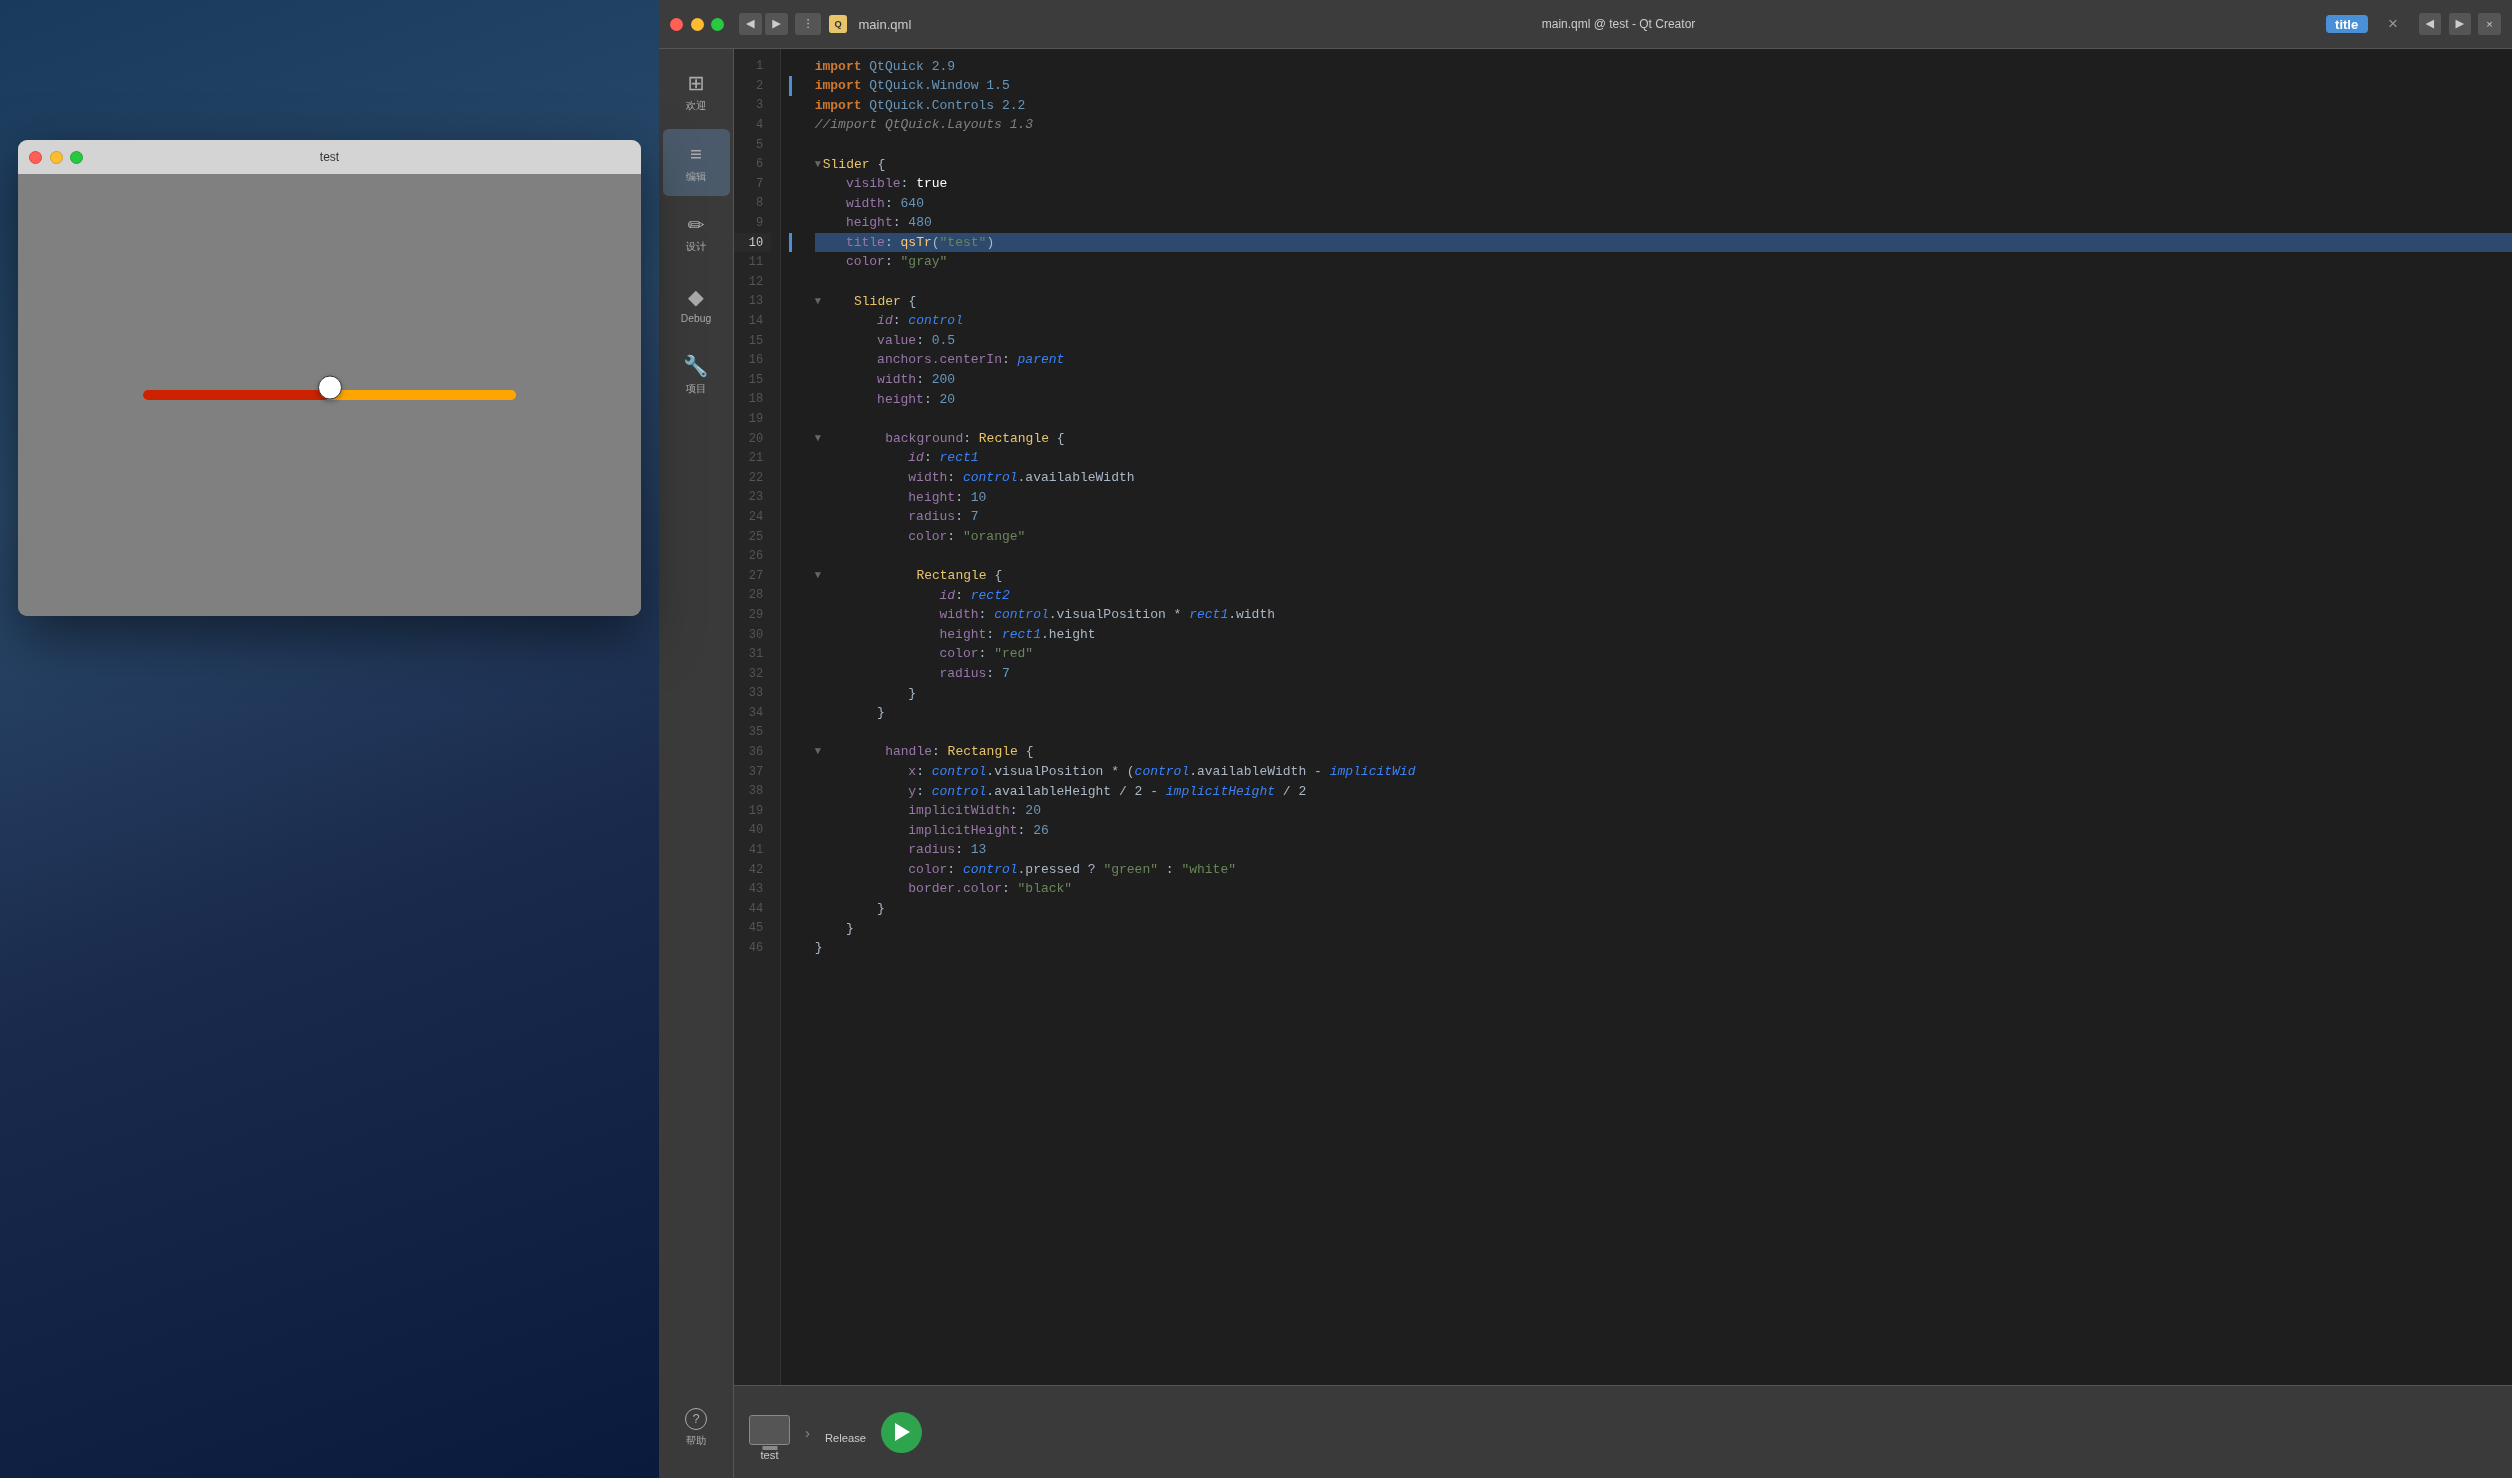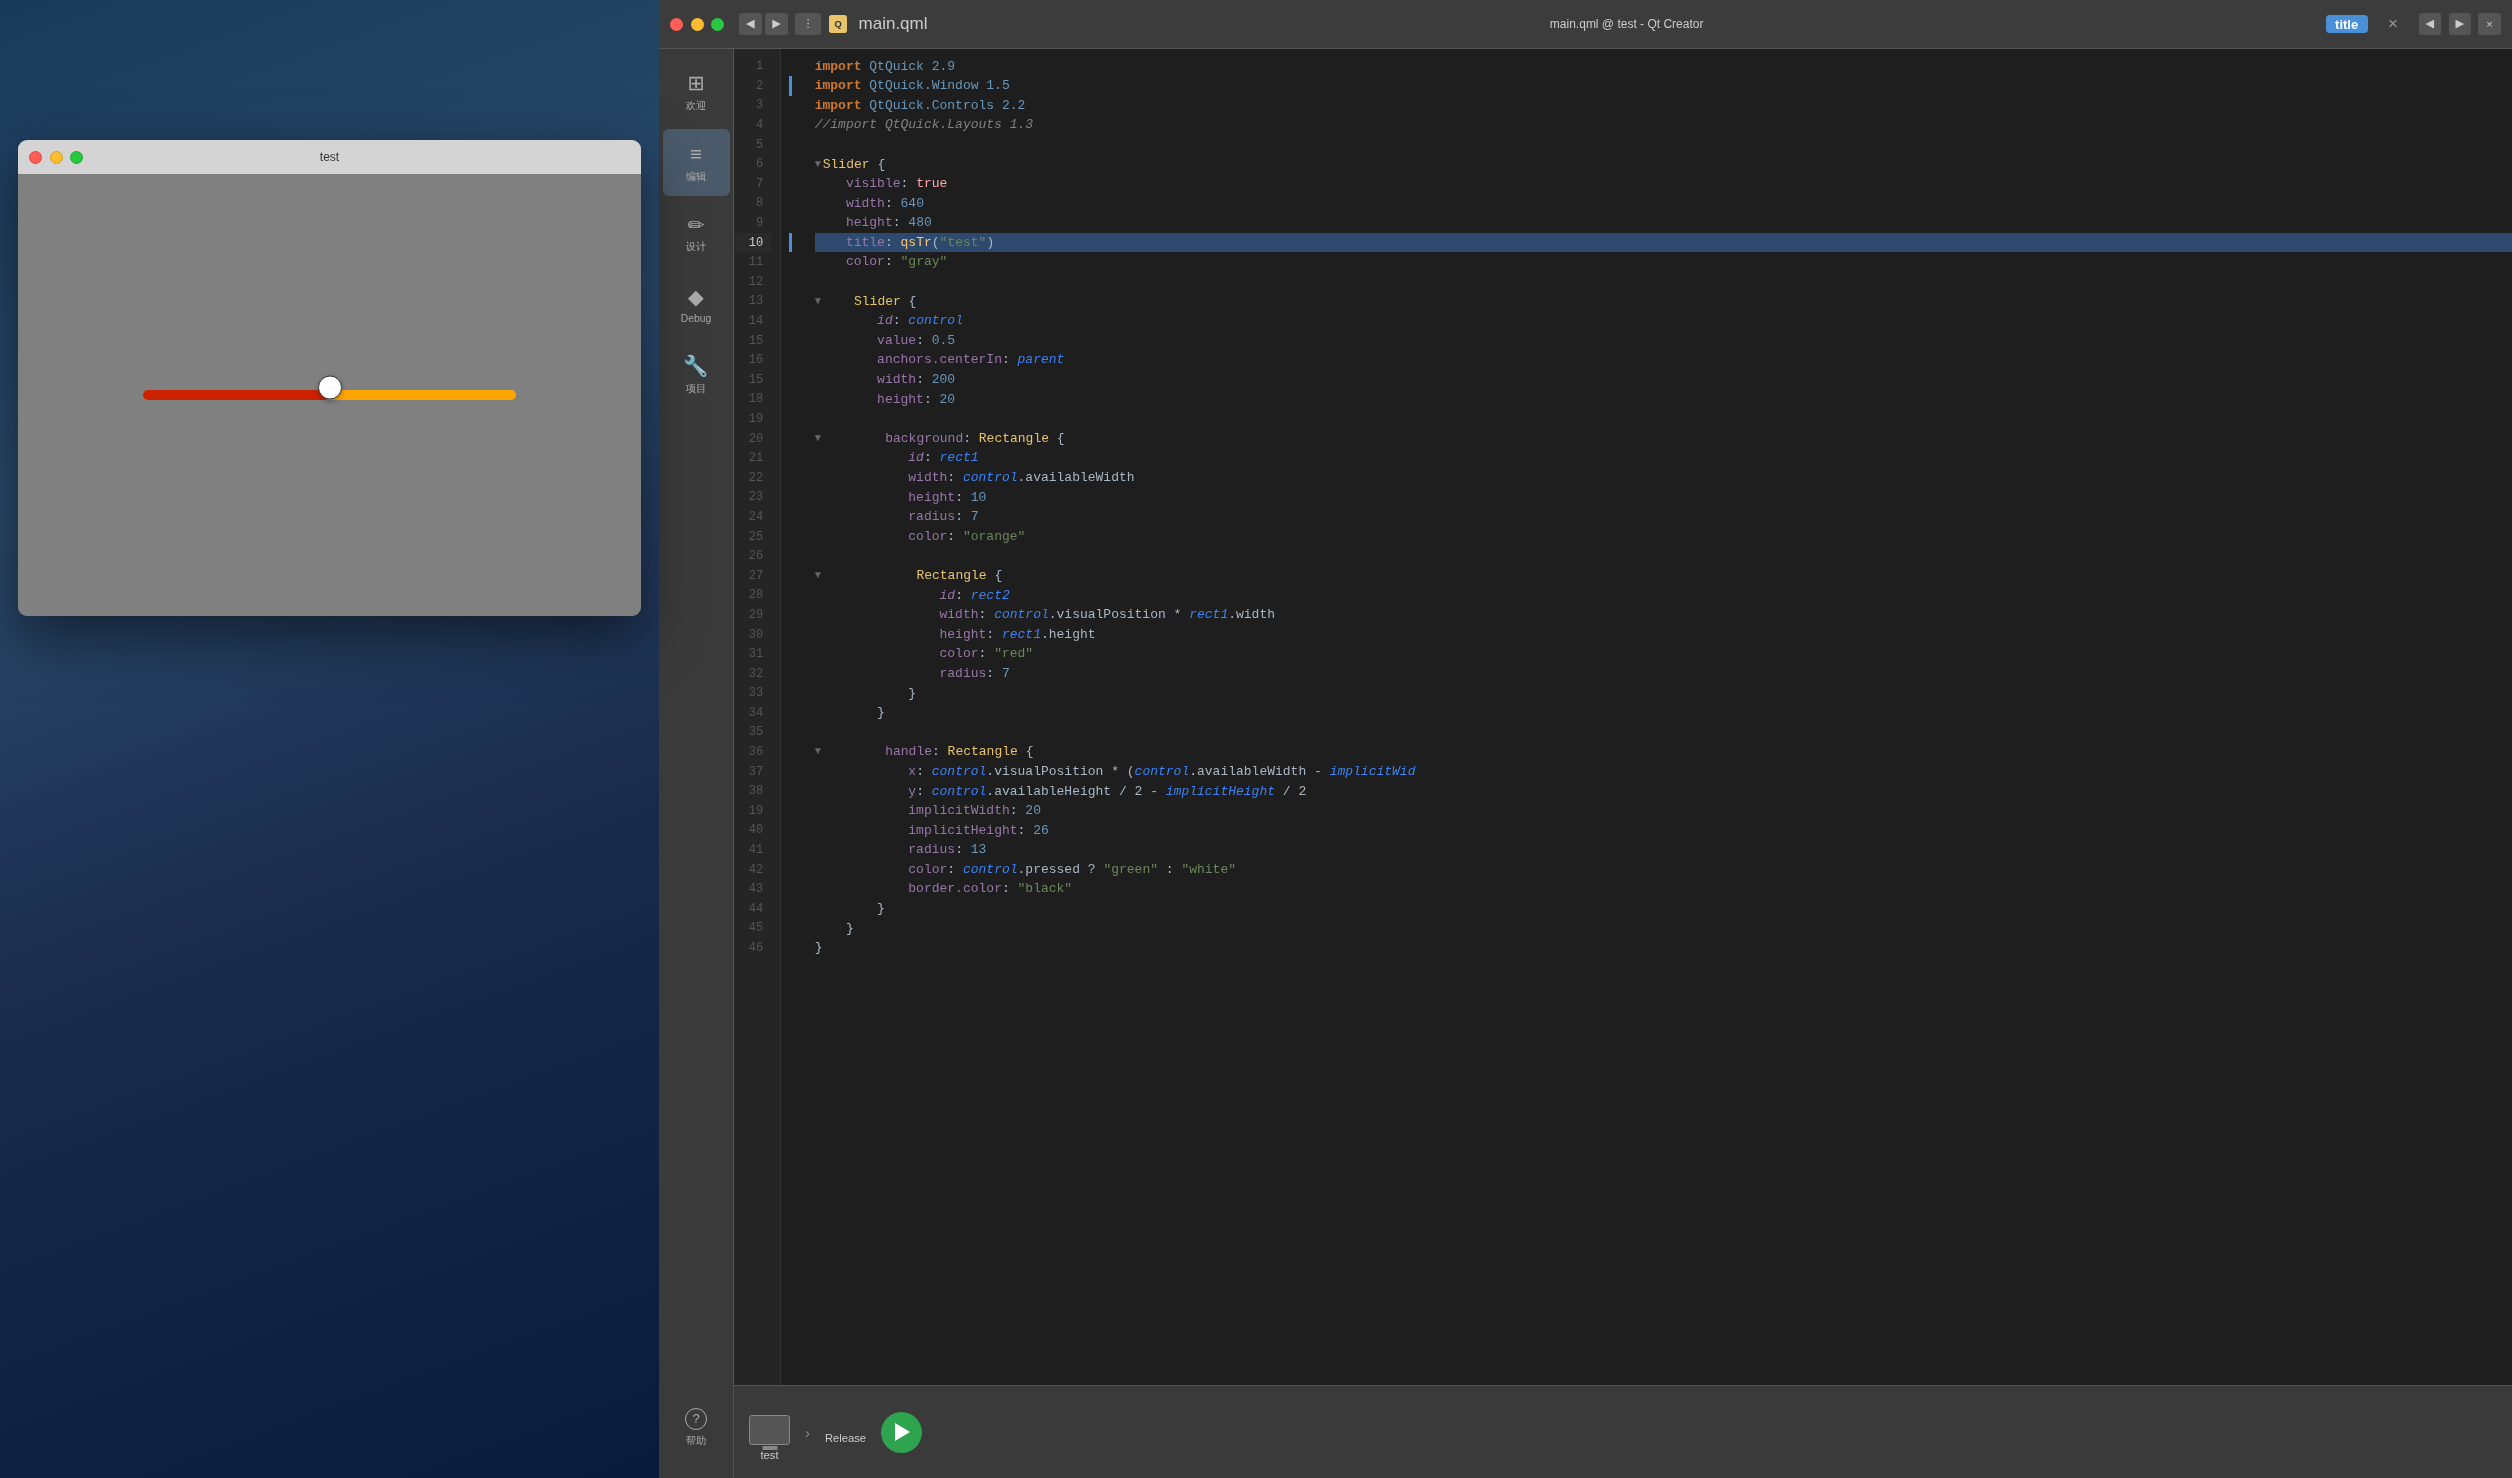--- a/index.html
+++ b/index.html
@@ -180,21 +180,21 @@
       display: flex;
       align-items: center;
       justify-content: center;
       font-size: 9.3px;
       color: #333;
       font-weight: bold;
     }
 
     .ide-filename {
       color: #ccc;
-      font-size: 17px;
+      font-size: 13px;
       margin-left: 3.7px;
     }
 
     .ide-title-center {
       flex: 1;
       text-align: center;
       color: #ccc;
       font-size: 12px;
     }
 
@@ -333,21 +333,21 @@
     .kw-module { color: #6897bb; }
     .kw-comment { color: #808080; font-style: italic; }
     .kw-property { color: #9876aa; }
     .kw-number { color: #6897bb; }
     .kw-type { color: #e8c46a; }
     .kw-id { color: #9876aa; font-style: italic; }
     .kw-plain { color: #a9b7c6; }
     .kw-string { color: #6a8759; }
     .kw-func { color: #ffc66d; }
     .kw-italic-plain { color: #3b82f6; font-style: italic; }
-    .kw-blue { color: #fca5a5; }
+    .kw-blue { color: #ffffff; }
     .kw-highlight { background: #2d4a6e; }
 
     
     .ide-bottom {
       height: 93px;
       background: #3a3a3a;
       border-top: 0.9px solid #555;
       display: flex;
       align-items: center;
       padding: 0 15px;

